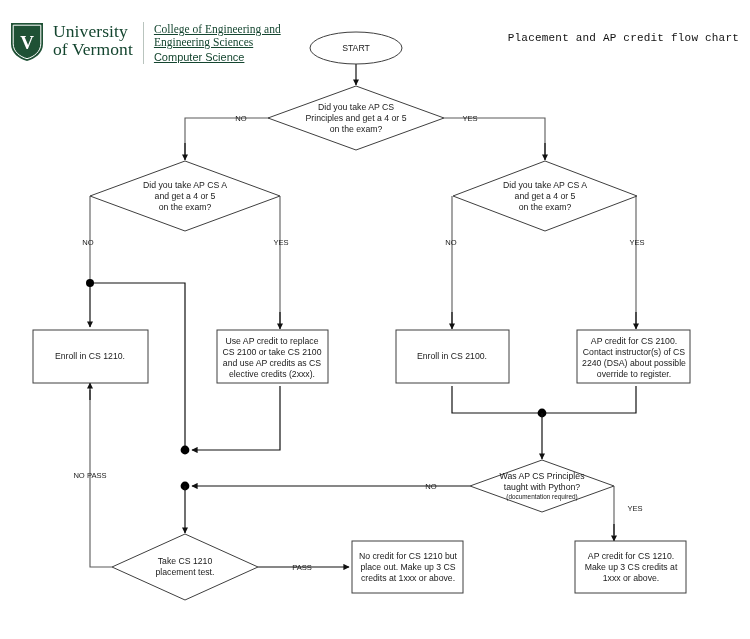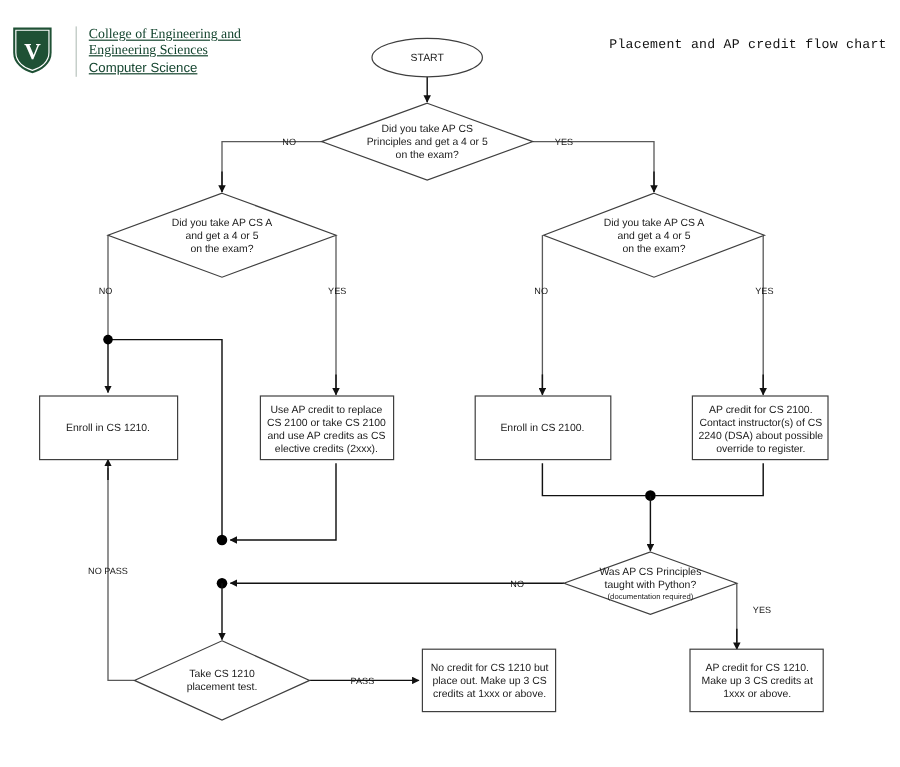--- a/index.html
+++ b/index.html
@@ -134,20 +134,24 @@
 
 <div id="root">
 
   <div class="header">
     <div class="brand">
       <svg class="shield" viewBox="0 0 34 40">
         <path d="M1 1 H33 V22 C33 31 25 37 17 39 C9 37 1 31 1 22 Z" fill="#1f5135"></path>
         <path d="M3.2 3.2 H30.8 V21.8 C30.8 29.6 24 34.8 17 36.7 C10 34.8 3.2 29.6 3.2 21.8 Z" fill="#1f5135" stroke="#ffffff" stroke-width="1"></path>
         <text x="17" y="27" text-anchor="middle" font-family="Liberation Serif, serif" font-size="19" font-weight="bold" fill="#ffffff">V</text>
       </svg>
+      <div class="wordmark">
+        <span class="l1">University</span>
+        <span class="l2">of Vermont</span>
+      </div>
       <div class="divider-bar"></div>
       <div class="college">
         <span class="c1">College of Engineering and</span>
         <span class="c2">Engineering Sciences</span>
         <span class="c3">Computer Science</span>
       </div>
     </div>
     <div class="chart-title">Placement and AP credit flow chart</div>
   </div>
 

